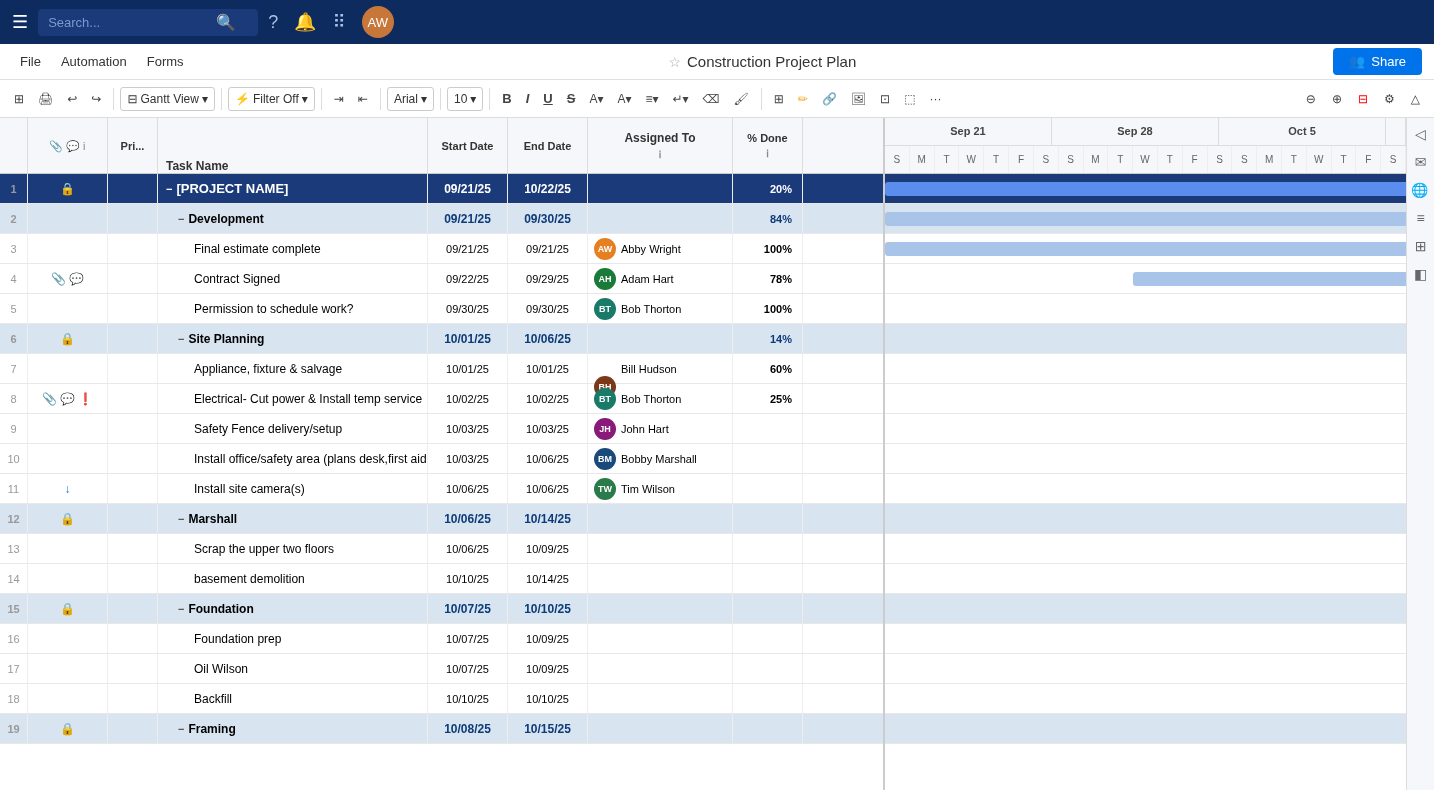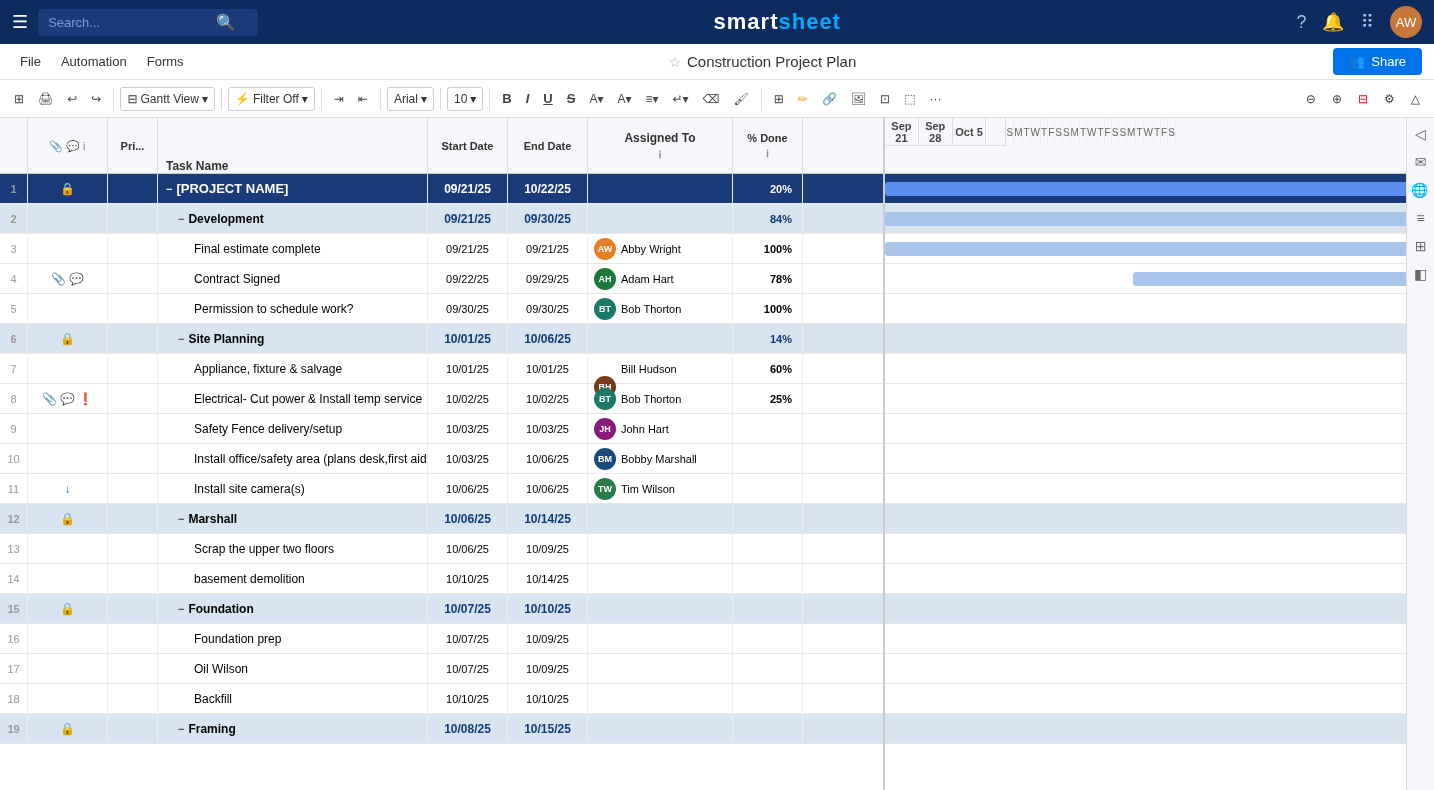--- a/index.html
+++ b/index.html
@@ -246,21 +246,21 @@
       background: white;
       overflow: hidden;
       display: flex;
       flex-direction: column;
     }
     .gantt-header {
       background: #f5f7fa;
       border-bottom: 1px solid #ccc;
       height: 56px;
       display: flex;
-      flex-direction: row;
+      flex-direction: column;
     }
     .gantt-weeks {
       display: flex;
       border-bottom: 1px solid #ddd;
       height: 28px;
     }
     .gantt-week {
       flex: 1;
       text-align: center;
       font-size: 11px;
@@ -326,23 +326,20 @@
     .right-panel-icon { font-size: 14px; color: #666; cursor: pointer; }
   </style>
 </head>
 <body>
 
 <div class="top-nav">
   <span class="hamburger-icon">☰</span>
   <div class="search-bar">
     <input type="text" placeholder="Search..." style="">
     <span style="color:#7a9acc;">🔍</span>
-  </div>
-  <div class="nav-center">
-    <span style="font-weight:700; color:white; font-size:22px; letter-spacing:1px;">smart<span style="color:#00aaff;">sheet</span></span>
   </div>
   <div class="nav-right">
     <span class="nav-icon">?</span>
     <span class="nav-icon">🔔</span>
     <span class="nav-icon">⠿</span>
     <div class="avatar">AW</div>
   </div>
 </div>
 
 <div class="file-bar">

